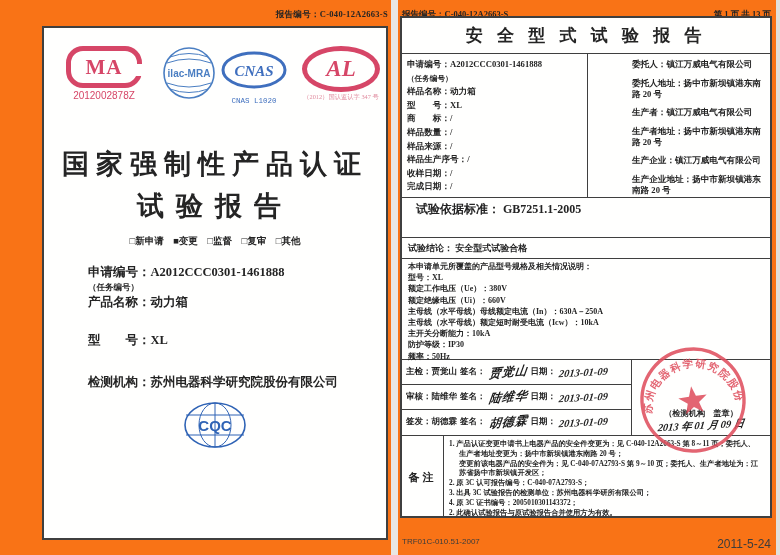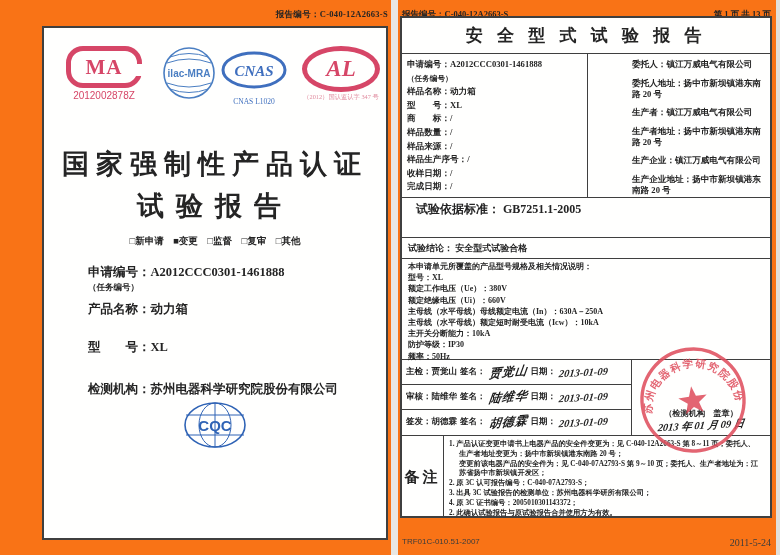--- a/index.html
+++ b/index.html
@@ -13,40 +13,40 @@
   .lp-reportno { position:absolute; left:180px; top:9px; width:208px; text-align:right; font-size:8.5px; font-weight:bold; letter-spacing:.3px; }
   .lp { position:absolute; left:42px; top:26px; width:346px; height:514px; border:2px solid #3f3f3f; background:#fffffe; }
   .lp-logos { position:absolute; left:0; top:14px; width:100%; height:78px; }
   .cma { position:absolute; left:14px; top:4px; width:92px; text-align:center; }
   .cma-box { position:relative; width:76px; height:42px; margin:0 auto; border:5px solid #d64667; border-radius:17px;
              display:flex; align-items:center; justify-content:center; font-size:21px; font-weight:bold; color:#d64667; letter-spacing:1px; }
   .cma-notch { position:absolute; right:-7px; top:13px; width:9px; height:12px; background:#fffffe; }
   .cma-num { margin-top:2px; font-size:10px; color:#d64667; font-family:"Liberation Sans",sans-serif; }
   .ilac { position:absolute; left:118px; top:4px; }
   .cnas { position:absolute; left:176px; top:8px; text-align:center; }
-  .cnas-num { margin-top:1px; font-size:7.5px; color:#3f6fbe; font-family:Liberation Serif, serif; }
+  .cnas-num { margin-top:1px; font-size:7.5px; color:#3f6fbe; font-family:Liberation Mono, monospace; }
   .al { position:absolute; left:252px; top:4px; width:90px; text-align:center; }
   .al-box { width:78px; height:46px; margin:0 auto; border:5px solid #d64667; border-radius:50%;
             display:flex; align-items:center; justify-content:center; font-size:23px; font-weight:bold; color:#d64667; font-style:italic; }
   .al-cap { margin-top:1px; font-size:6.3px; color:#e08a9d; white-space:nowrap; }
   .lp-title1 { position:absolute; left:0; top:118px; width:100%; text-align:center; font-size:27px; font-weight:600; letter-spacing:7px; }
   .lp-title2 { position:absolute; left:0; top:160px; width:100%; text-align:center; font-size:27px; font-weight:600; letter-spacing:12px; }
   .lp-checks { position:absolute; left:0; top:207px; width:100%; text-align:center; font-size:9.5px; font-weight:bold; }
   .lp-fields { position:absolute; left:44px; top:236px; font-size:12.5px; font-weight:600; }
   .lp-sub { font-size:8.5px; font-weight:600; margin-top:1px; }
-  .lp-f2 { margin-top:7px; }
+  .lp-f2 { }
   .lp-f3 { margin-top:21px; }
   .lp-f4 { margin-top:25px; }
   .cqc { position:absolute; left:0; top:372px; width:100%; text-align:center; }
 
   
   .rp-head-l { position:absolute; left:402px; top:9px; font-size:8.5px; font-weight:bold; }
   .rp-head-r { position:absolute; right:9px; top:9px; font-size:8.5px; font-weight:bold; }
   .rp-foot-l { position:absolute; left:402px; top:537px; font-size:8px; font-family:"Liberation Sans",sans-serif; color:#3c3c3c; }
-  .rp-foot-r { position:absolute; right:9px; top:537px; font-size:10px; font-family:Liberation Serif, serif; color:#3c3c3c; }
+  .rp-foot-r { position:absolute; right:9px; top:537px; font-size:12px; font-family:Liberation Sans, sans-serif; color:#3c3c3c; }
 
   
   .rp { position:absolute; left:400px; top:16px; width:372px; height:502px; border:2px solid #3f3f3f; background:#fffffe; }
   .row-title { height:36px; border-bottom:1px solid #3f3f3f; display:flex; align-items:center; justify-content:center;
                font-size:17px; font-weight:bold; letter-spacing:5px; }
   .row-info { height:144px; border-bottom:1px solid #3f3f3f; display:flex; }
   .info-left { width:186px; border-right:1px solid #3f3f3f; padding:4px 5px; font-size:8.6px; line-height:13.6px; font-weight:600; }
   .info-left .small { font-size:7.6px; }
   .info-right { flex:1; padding:5px 6px 0 7px; font-size:8.6px; font-weight:600; }
   .info-right div { margin-bottom:7.5px; line-height:11px;padding-left:37px; }
@@ -59,21 +59,21 @@
   .sign-row:last-child { border-bottom:none; height:24px; }
   .script { display:inline-block; font-style:italic; font-weight:bold; font-size:12px; letter-spacing:1px;
             transform:rotate(-5deg) skewX(-12deg); color:#1d1d1d; }
   .script-date { display:inline-block; font-style:italic; font-weight:bold; font-size:10.5px;
                  transform:rotate(-3deg) skewX(-10deg); color:#1d1d1d; }
   .stamp-cell { flex:1; position:relative; text-align:center; font-size:8.2px; font-weight:600; }
   .stamp-cap { position:absolute; left:0; top:48px; width:100%; }
   .stamp-date { position:absolute; left:0; top:59px; width:100%; }
   .row-notes { display:flex; height:82px; }
   .notes-label { width:42px; border-right:1px solid #3f3f3f; display:flex; align-items:center; justify-content:center;
-                 font-size:15px; font-weight:600; letter-spacing:3px; }
+                 font-size:11px; font-weight:600; letter-spacing:3px; }
   .notes-content { flex:1; padding:3px 4px 0 5px; font-size:7.3px; font-weight:600; line-height:9.8px; }
   .notes-content .ind { padding-left:10px; }
 
   .seal { position:absolute; left:637px; top:344px; opacity:.87; transform:rotate(-8deg); pointer-events:none; }
 </style>
 </head>
 <body>
 
 <div class="canvas">
   <div class="gap-strip"></div>

